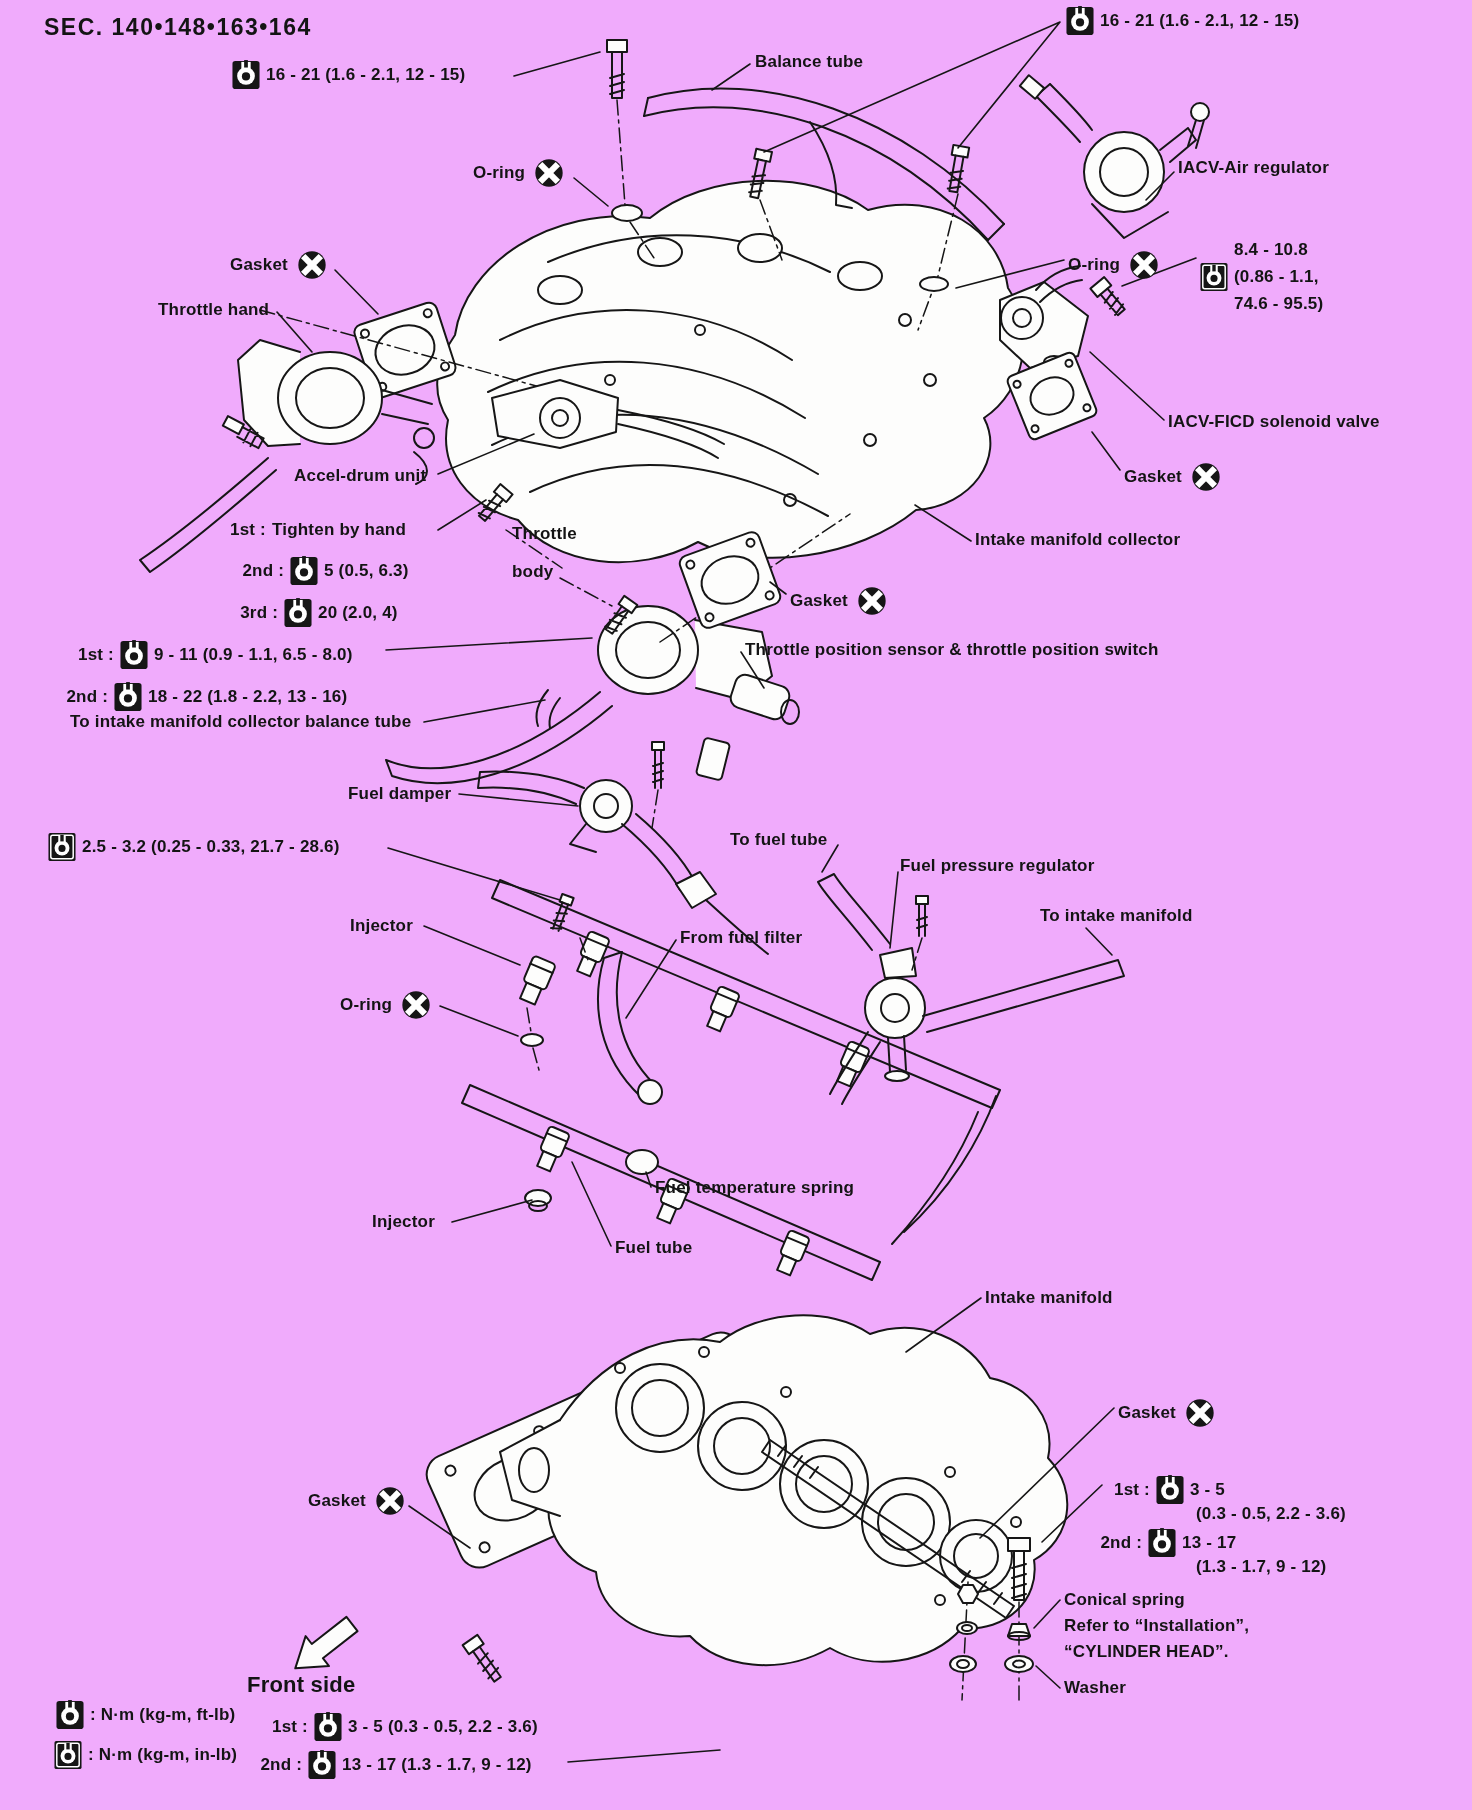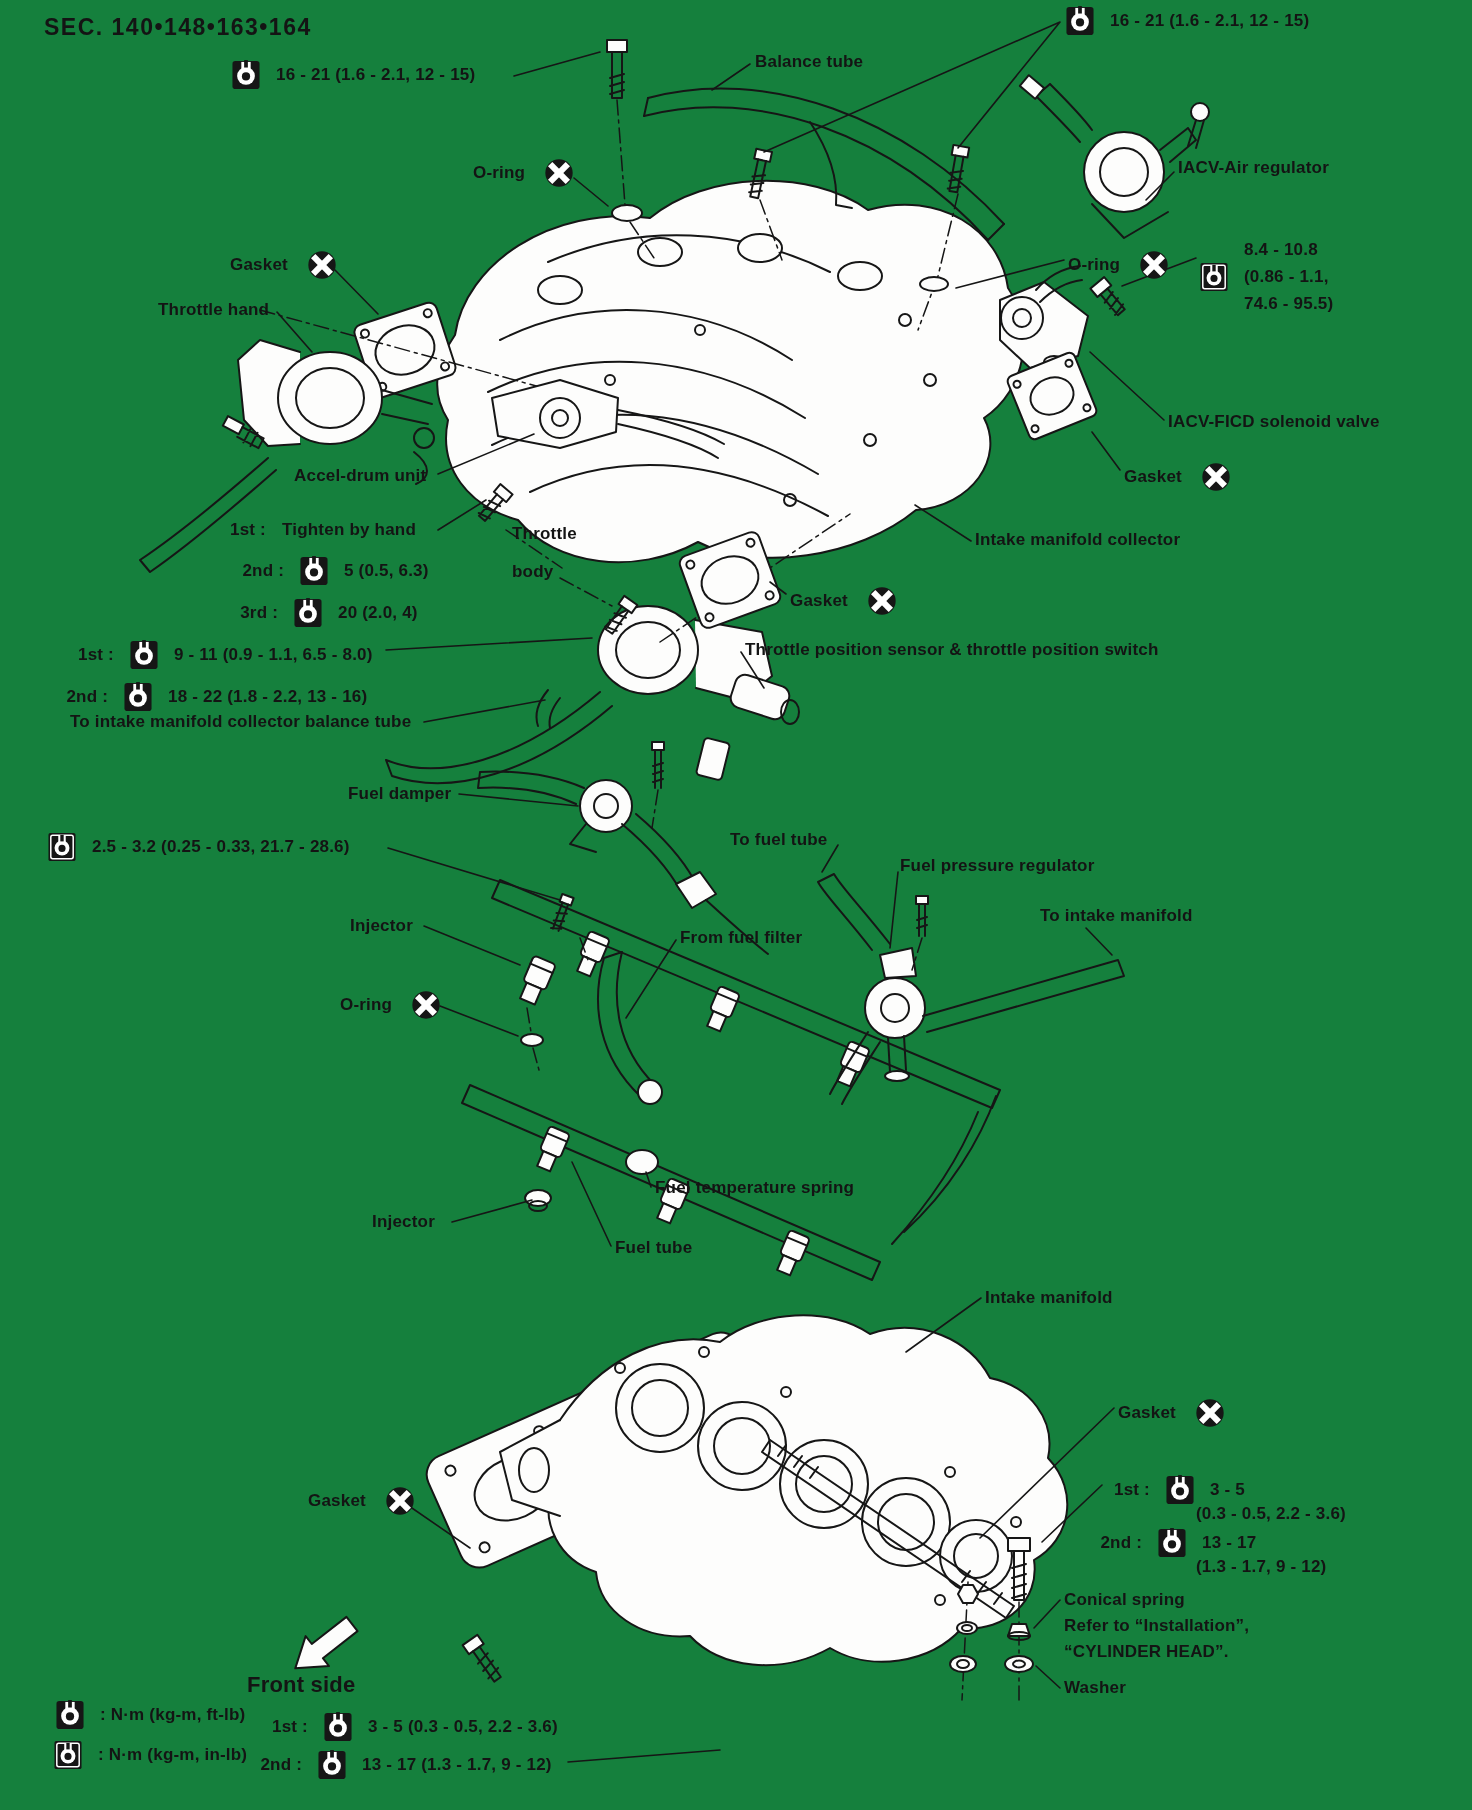--- a/index.html
+++ b/index.html
@@ -1,26 +1,26 @@
 <!DOCTYPE html>
 <html><head>
 <meta charset="utf-8">
 <style>
   html,body{margin:0;padding:0;background:#fff;}
-  #page{position:relative;width:1472px;height:1810px;background:#15803d;overflow:hidden;
+  #page{position:relative;width:1472px;height:1810px;background:#f0abfc;overflow:hidden;
         font-family:"Liberation Sans",sans-serif;color:#141414;}
   #art{position:absolute;left:0;top:0;z-index:1;}
   #art path,#art line,#art ellipse,#art circle,#art rect,#art polyline{
         stroke:#161616;stroke-width:2;fill:none;stroke-linecap:round;stroke-linejoin:round;}
   #art .fill{fill:#fdfdfc;}
   #art .thin{stroke-width:1.6;}
   #art .dd{stroke-width:1.5;stroke-dasharray:15 5 3 5;}
   .lbl{position:absolute;z-index:2;font-weight:bold;font-size:17px;line-height:1.2;
        white-space:nowrap;letter-spacing:.2px;}
-  .row{display:flex;align-items:center;gap:16px;}
+  .row{display:flex;align-items:center;gap:6px;}
   .title{font-size:23px;letter-spacing:1.5px;}
   .xmark{display:inline-block;width:30px;height:30px;margin-left:3px;}
   .xmark svg,.wic svg{display:block;width:100%;height:100%;}
   .wic{display:inline-block;width:28px;height:30px;flex:0 0 auto;}
   .step{min-width:44px;text-align:right;}
 </style>
 </head>
 <body>
 
 <div id="page">

